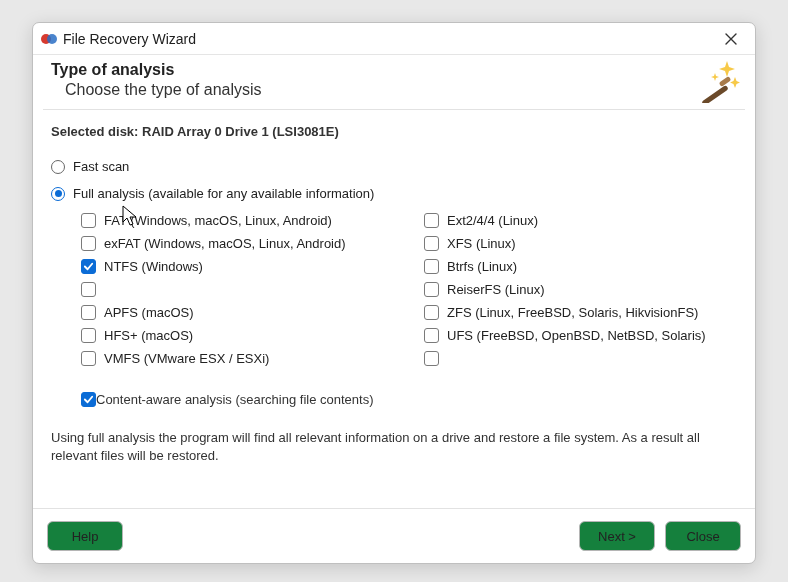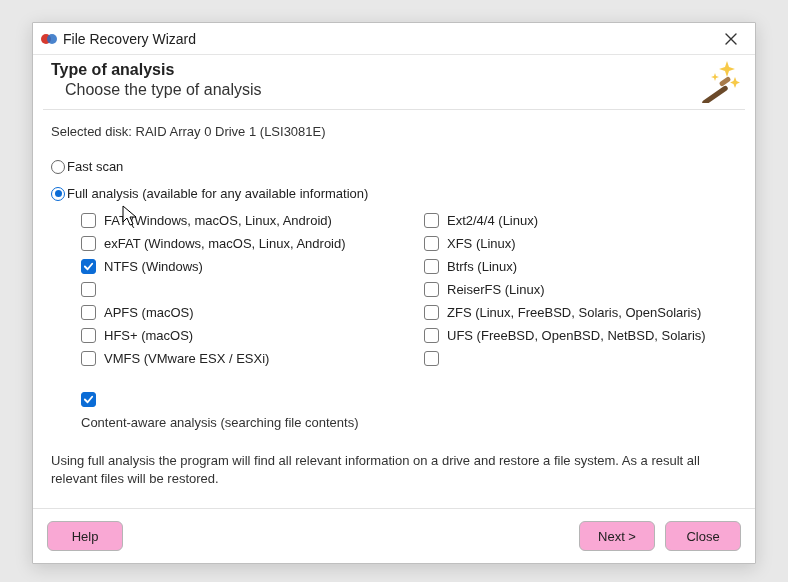--- a/index.html
+++ b/index.html
@@ -15,21 +15,21 @@
     position: relative;
   }
   .dialog {
     position: absolute;
     left: 32px;
     top: 22px;
     width: 724px;
     height: 542px;
     background: #fff;
     border: 1px solid #bfbfbf;
-    border-radius: 1px;
+    border-radius: 7px;
     box-shadow: 0 4px 18px rgba(0,0,0,0.15);
     display: flex;
     flex-direction: column;
   }
   .titlebar {
     height: 32px;
     display: flex;
     align-items: center;
     padding: 0 6px 0 8px;
     border-bottom: 1px solid #e5e5e5;
@@ -79,25 +79,26 @@
 
   .body {
     flex: 1;
     padding: 14px 18px 0 18px;
     overflow: auto;
   }
   .sel-disk {
     font-size: 13px;
     color: #333;
     margin-bottom: 20px;
+    font-weight: bold;
   }
   .opt-row {
     display: flex;
     align-items: center;
-    gap: 2px;
+    gap: 8px;
     margin-bottom: 12px;
   }
   .radio {
     width: 14px; height: 14px;
     border: 1.5px solid #666;
     border-radius: 50%;
     display: inline-flex;
     align-items: center; justify-content: center;
     background: #fff;
   }
@@ -137,21 +138,21 @@
   }
   .cb.checked {
     background: #0b6cd6;
     border-color: #0b6cd6;
   }
   .cb.checked svg { display: block; }
   .cb svg { display: none; width: 11px; height: 11px; }
 
   .content-aware {
     margin: 26px 0 0 30px;
-    display: flex; align-items: flex-start; gap: 8px; flex-direction: column;
+    display: flex; align-items: center; 
   }
 
   .desc {
     margin-top: 22px;
     font-size: 13px;
     color: #333;
     line-height: 1.35;
   }
 
   .footer {
@@ -160,21 +161,21 @@
     display: flex;
     align-items: center;
   }
   .footer .spacer { flex: 1; }
   .btn {
     min-width: 76px;
     height: 30px;
     padding: 0 16px;
     border: 1px solid #b5b5b5;
     border-radius: 6px;
-    background: #f9a8d4;
+    background: #15803d;
     font-size: 13px;
     color: #222;
     display: inline-flex;
     align-items: center;
     justify-content: center;
     cursor: pointer;
     margin-left: 10px;
   }
   .btn.help { margin-left: 0; }
 
@@ -273,21 +274,21 @@
         <div class="fs-item">
           <span class="cb"></span>
           <span>ReiserFS (Linux)</span>
         </div>
         <div class="fs-item">
           <span class="cb"></span>
           <span>APFS (macOS)</span>
         </div>
         <div class="fs-item">
           <span class="cb"></span>
-          <span>ZFS (Linux, FreeBSD, Solaris, OpenSolaris)</span>
+          <span>ZFS (Linux, FreeBSD, Solaris, HikvisionFS)</span>
         </div>
         <div class="fs-item">
           <span class="cb"></span>
           <span>HFS+ (macOS)</span>
         </div>
         <div class="fs-item">
           <span class="cb"></span>
           <span>UFS (FreeBSD, OpenBSD, NetBSD, Solaris)</span>
         </div>
         <div class="fs-item">

